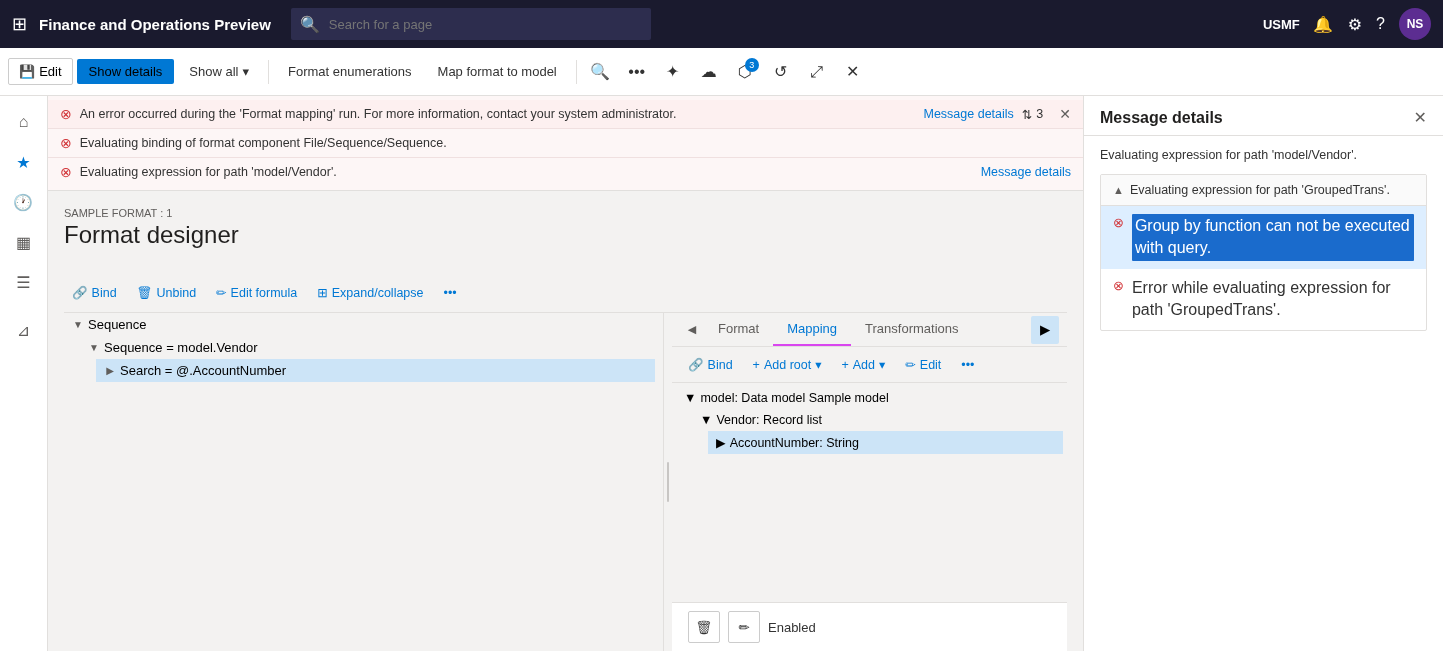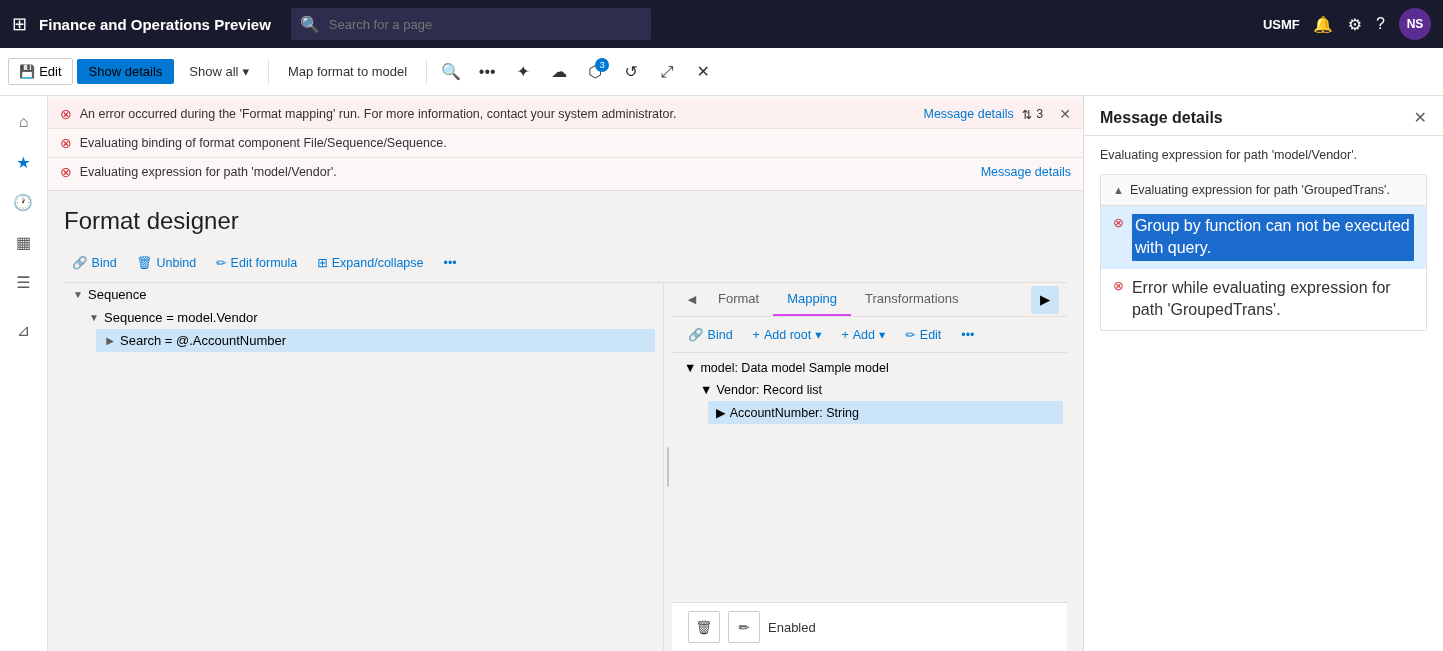--- a/index.html
+++ b/index.html
@@ -128,21 +128,21 @@
 
     
     .designer-area {
       flex: 1;
       overflow: hidden;
       display: flex;
       flex-direction: column;
       padding: 16px 16px 0 16px;
     }
     .designer-subtitle { font-size: 11px; color: #605e5c; margin-bottom: 2px; }
-    .designer-title { font-size: 24px; font-weight: 300; color: #201f1e; margin-bottom: 16px; }
+    .designer-title { font-size: 24px; font-weight: 300; color: #201f1e; margin-bottom: 32px; }
 
     
     .designer-toolbar {
       display: flex;
       align-items: center;
       padding: 0 0 8px 0;
       gap: 4px;
       border-bottom: 1px solid #e1dfdd;
     }
     .dbt { display: flex; align-items: center; gap: 4px; padding: 4px 8px; font-size: 12.5px; color: #0078d4; cursor: pointer; background: transparent; border: none; }
@@ -283,20 +283,23 @@
   </button>
   <button class="btn-show-details">
     <span>Show details</span>
   </button>
   <button class="btn-show-all">
     <span>Show all</span>
     <span>▾</span>
   </button>
   <div class="toolbar2-sep"></div>
   <button class="btn-text">
+    <span>Format enumerations</span>
+  </button>
+  <button class="btn-text">
     <span>Map format to model</span>
   </button>
   <div class="toolbar2-sep"></div>
   <button class="toolbar2-icon-btn">🔍</button>
   <button class="toolbar2-icon-btn">•••</button>
   <button class="toolbar2-icon-btn">✦</button>
   <button class="toolbar2-icon-btn">☁</button>
   <div class="badge-btn" style="position:relative;">
     <button class="toolbar2-icon-btn">⬡</button>
     <span class="badge">3</span>
@@ -335,20 +338,21 @@
         <span class="error-msg">Evaluating binding of format component File/Sequence/Sequence.</span>
       </div>
       <div class="error-banner">
         <span class="error-icon">⊗</span>
         <span class="error-msg">Evaluating expression for path 'model/Vendor'.</span>
         <a class="error-link">Message details</a>
       </div>
     </div>
 
     <div class="designer-area">
+      <div class="designer-subtitle">SAMPLE FORMAT : 1</div>
       <div class="designer-title">Format designer</div>
 
       <div class="designer-toolbar">
         <button class="dbt">
           <span>🔗</span>
           <span>Bind</span>
         </button>
         <button class="dbt">
           <span>🗑</span>
           <span>Unbind</span>

